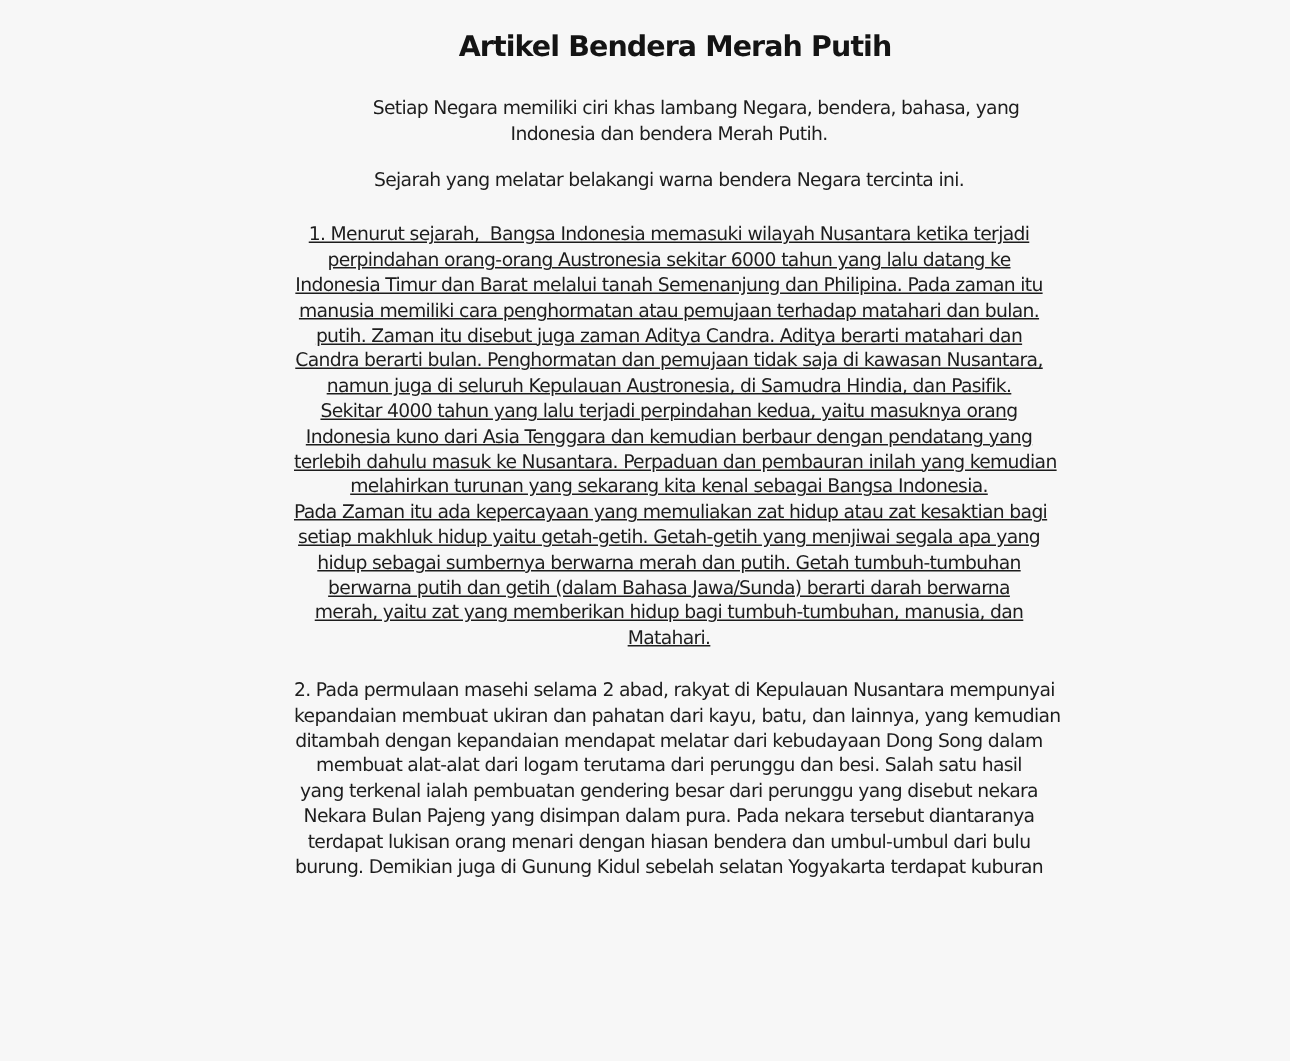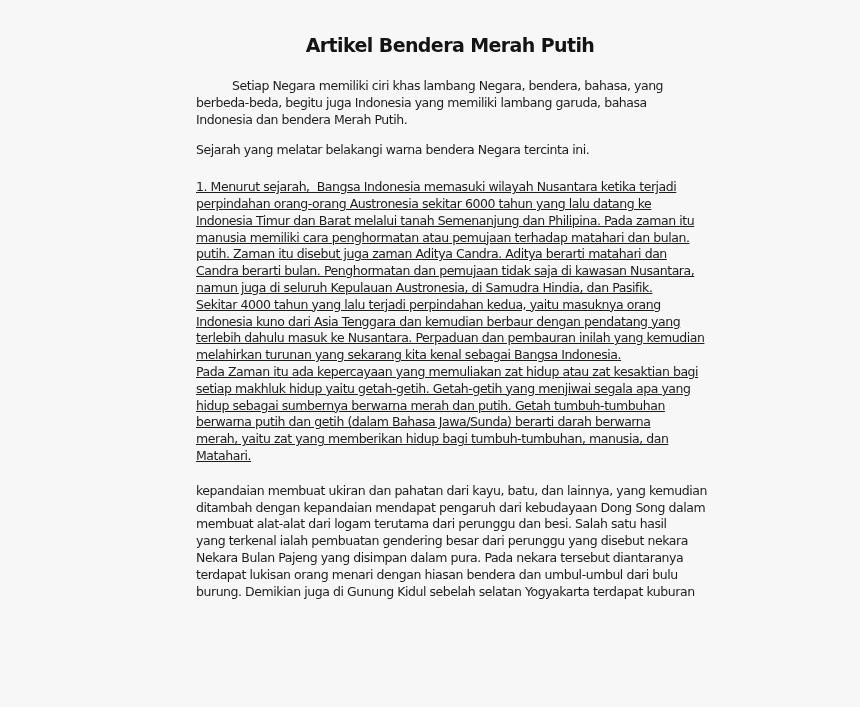--- a/index.html
+++ b/index.html
@@ -11,36 +11,37 @@
     height: 707px;
     background: #f7f7f7;
     overflow: hidden;
     font-family: "DejaVu Sans", "Liberation Sans", sans-serif;
   }
   .page {
     position: relative;
     width: 860px;
     height: 707px;
     box-sizing: border-box;
-    padding-top: 34px;
+    padding-top: 20px;
     color: #1d1d1d;
   }
   .doc-title {
     margin: 0;
     padding-left: 40px;           
     text-align: center;
     font-size: 19px;
     line-height: 23px;
     font-weight: bold;
     letter-spacing: -0.6px;
     color: #141414;
   }
   .doc-body {
     margin-left: 196px;
     width: 500px;
+    text-align: center;
   }
   .para {
     margin: 0;
   }
   .para .line {
     white-space: pre;             
     font-size: 12.5px;
     line-height: 16.8px;
     letter-spacing: -0.45px;
     color: #1d1d1d;
@@ -54,21 +55,20 @@
   .para-point-2 { margin-top: 18px; }
 </style>
 </head>
 <body>
 
 <div class="page">
   <h1 class="doc-title">Artikel Bendera Merah Putih</h1>
   <div class="doc-body">
       <div class="para para-intro indent-first">
         <div class="line">Setiap Negara memiliki ciri khas lambang Negara, bendera, bahasa, yang</div>
-        <div class="line">berbeda-beda, begitu juga Indonesia yang memiliki lambang garuda, bahasa</div>
         <div class="line">Indonesia dan bendera Merah Putih.</div>
       </div>
       <div class="para para-subtitle">
         <div class="line">Sejarah yang melatar belakangi warna bendera Negara tercinta ini.</div>
       </div>
       <div class="para para-point-1">
         <div class="line">1. Menurut sejarah,  Bangsa Indonesia memasuki wilayah Nusantara ketika terjadi</div>
         <div class="line">perpindahan orang-orang Austronesia sekitar 6000 tahun yang lalu datang ke</div>
         <div class="line">Indonesia Timur dan Barat melalui tanah Semenanjung dan Philipina. Pada zaman itu</div>
         <div class="line">manusia memiliki cara penghormatan atau pemujaan terhadap matahari dan bulan.</div>
@@ -80,22 +80,23 @@
         <div class="line">terlebih dahulu masuk ke Nusantara. Perpaduan dan pembauran inilah yang kemudian</div>
         <div class="line">melahirkan turunan yang sekarang kita kenal sebagai Bangsa Indonesia.</div>
         <div class="line">Pada Zaman itu ada kepercayaan yang memuliakan zat hidup atau zat kesaktian bagi</div>
         <div class="line">setiap makhluk hidup yaitu getah-getih. Getah-getih yang menjiwai segala apa yang</div>
         <div class="line">hidup sebagai sumbernya berwarna merah dan putih. Getah tumbuh-tumbuhan</div>
         <div class="line">berwarna putih dan getih (dalam Bahasa Jawa/Sunda) berarti darah berwarna</div>
         <div class="line">merah, yaitu zat yang memberikan hidup bagi tumbuh-tumbuhan, manusia, dan</div>
         <div class="line">Matahari.</div>
       </div>
       <div class="para para-point-2">
+        <div class="line">2. Pada permulaan masehi selama 2 abad, rakyat di Kepulauan Nusantara mempunyai</div>
         <div class="line">kepandaian membuat ukiran dan pahatan dari kayu, batu, dan lainnya, yang kemudian</div>
-        <div class="line">ditambah dengan kepandaian mendapat pengaruh dari kebudayaan Dong Song dalam</div>
+        <div class="line">ditambah dengan kepandaian mendapat melatar dari kebudayaan Dong Song dalam</div>
         <div class="line">membuat alat-alat dari logam terutama dari perunggu dan besi. Salah satu hasil</div>
         <div class="line">yang terkenal ialah pembuatan gendering besar dari perunggu yang disebut nekara</div>
         <div class="line">Nekara Bulan Pajeng yang disimpan dalam pura. Pada nekara tersebut diantaranya</div>
         <div class="line">terdapat lukisan orang menari dengan hiasan bendera dan umbul-umbul dari bulu</div>
         <div class="line">burung. Demikian juga di Gunung Kidul sebelah selatan Yogyakarta terdapat kuburan</div>
       </div>
     </div>
 </div>
 
 </body></html>

